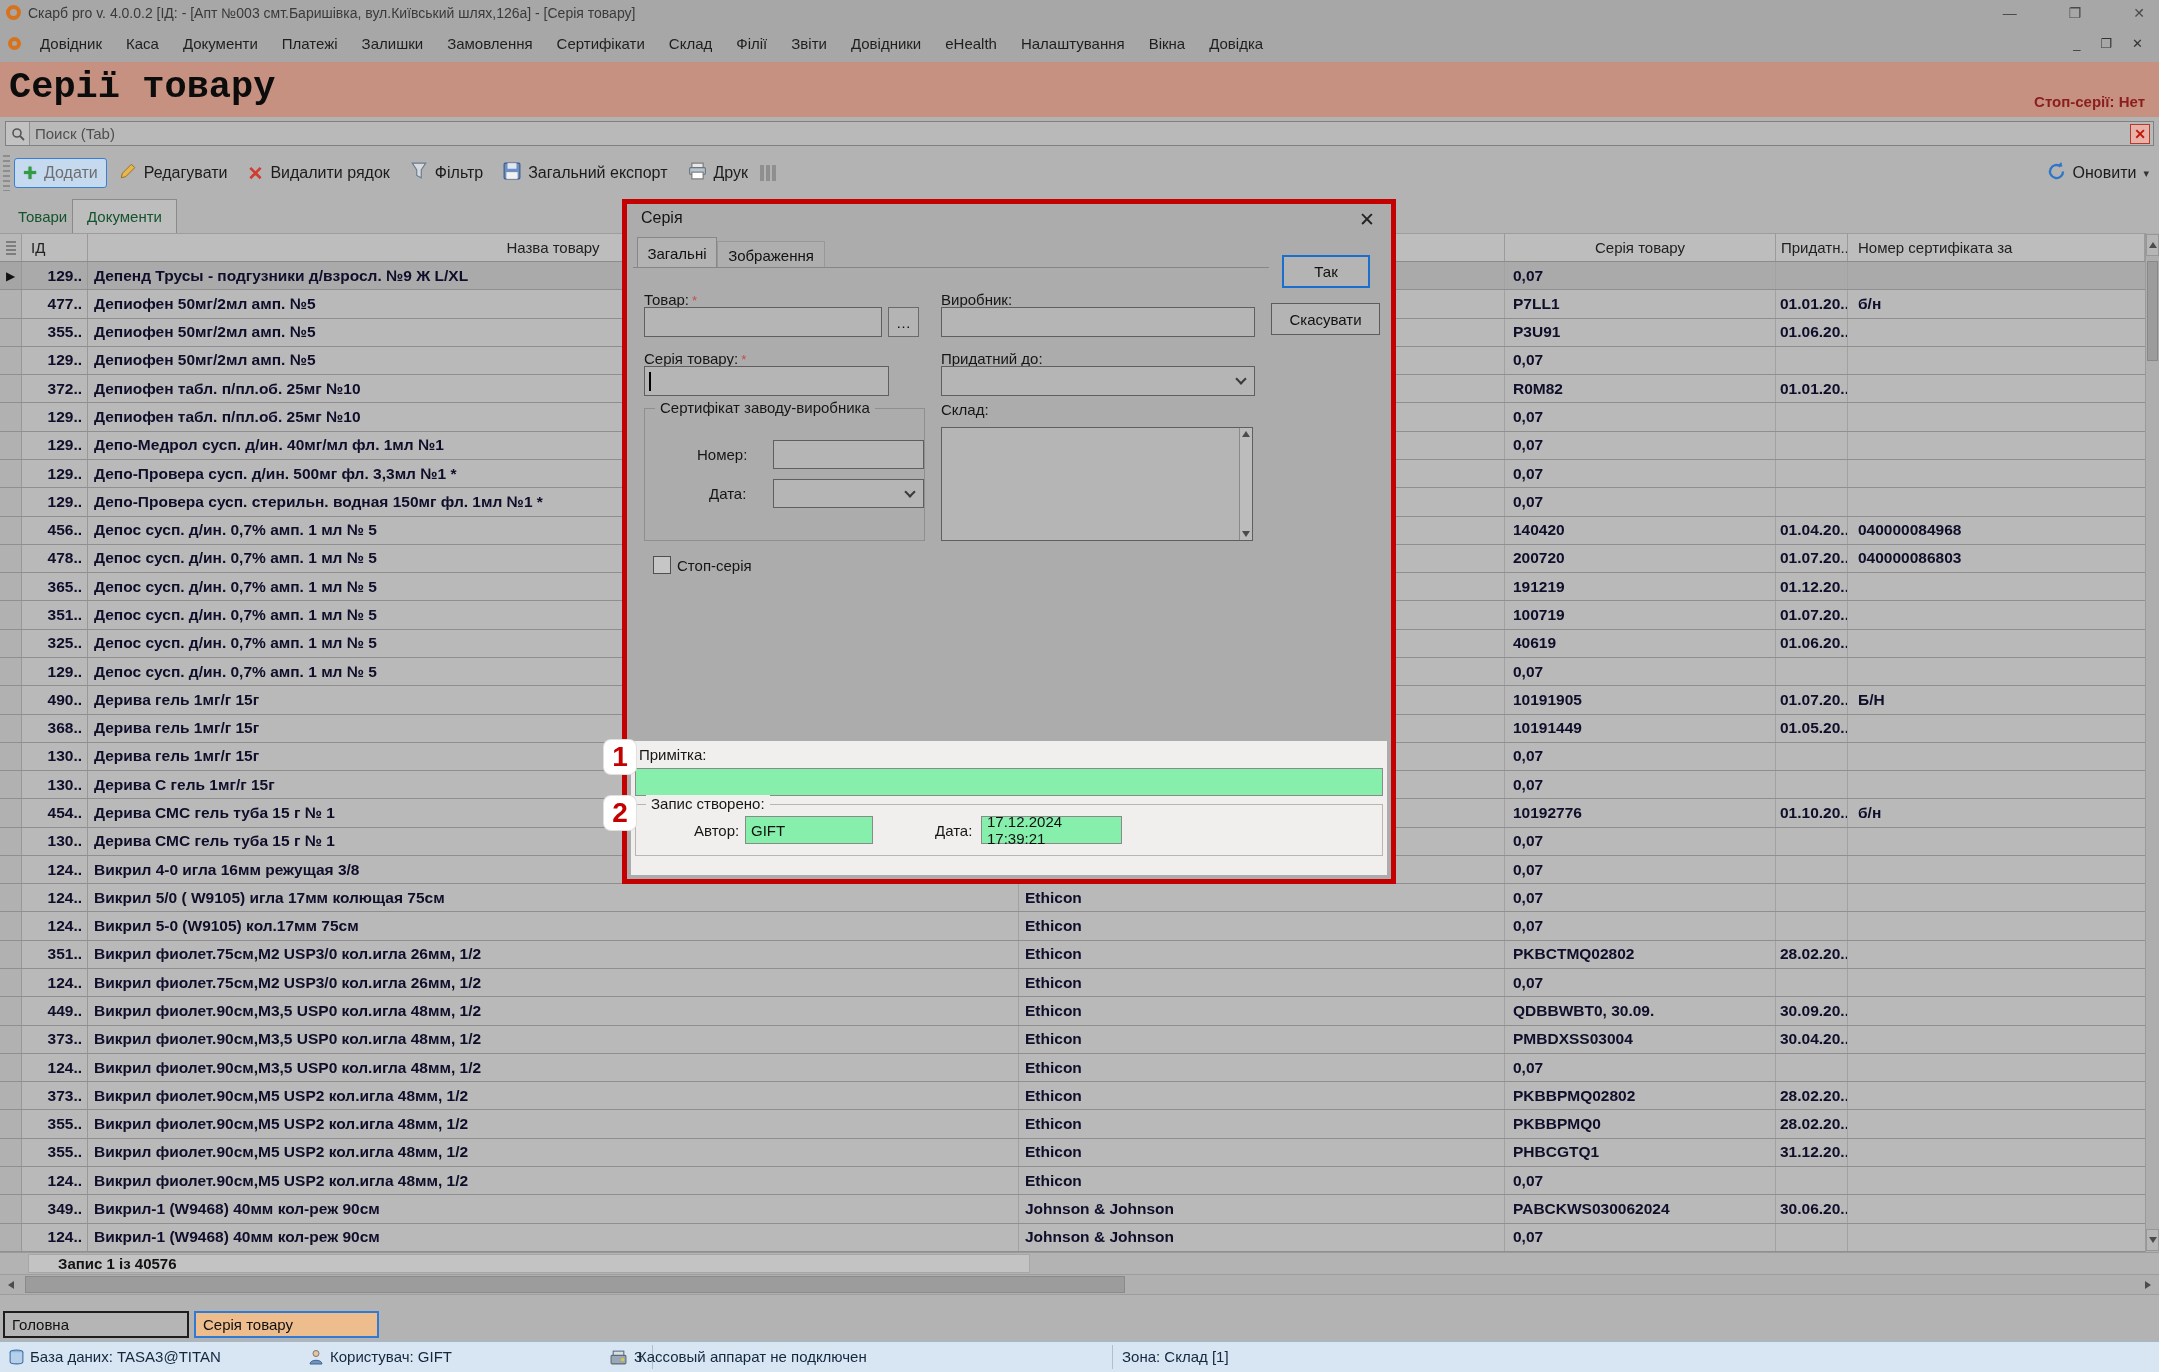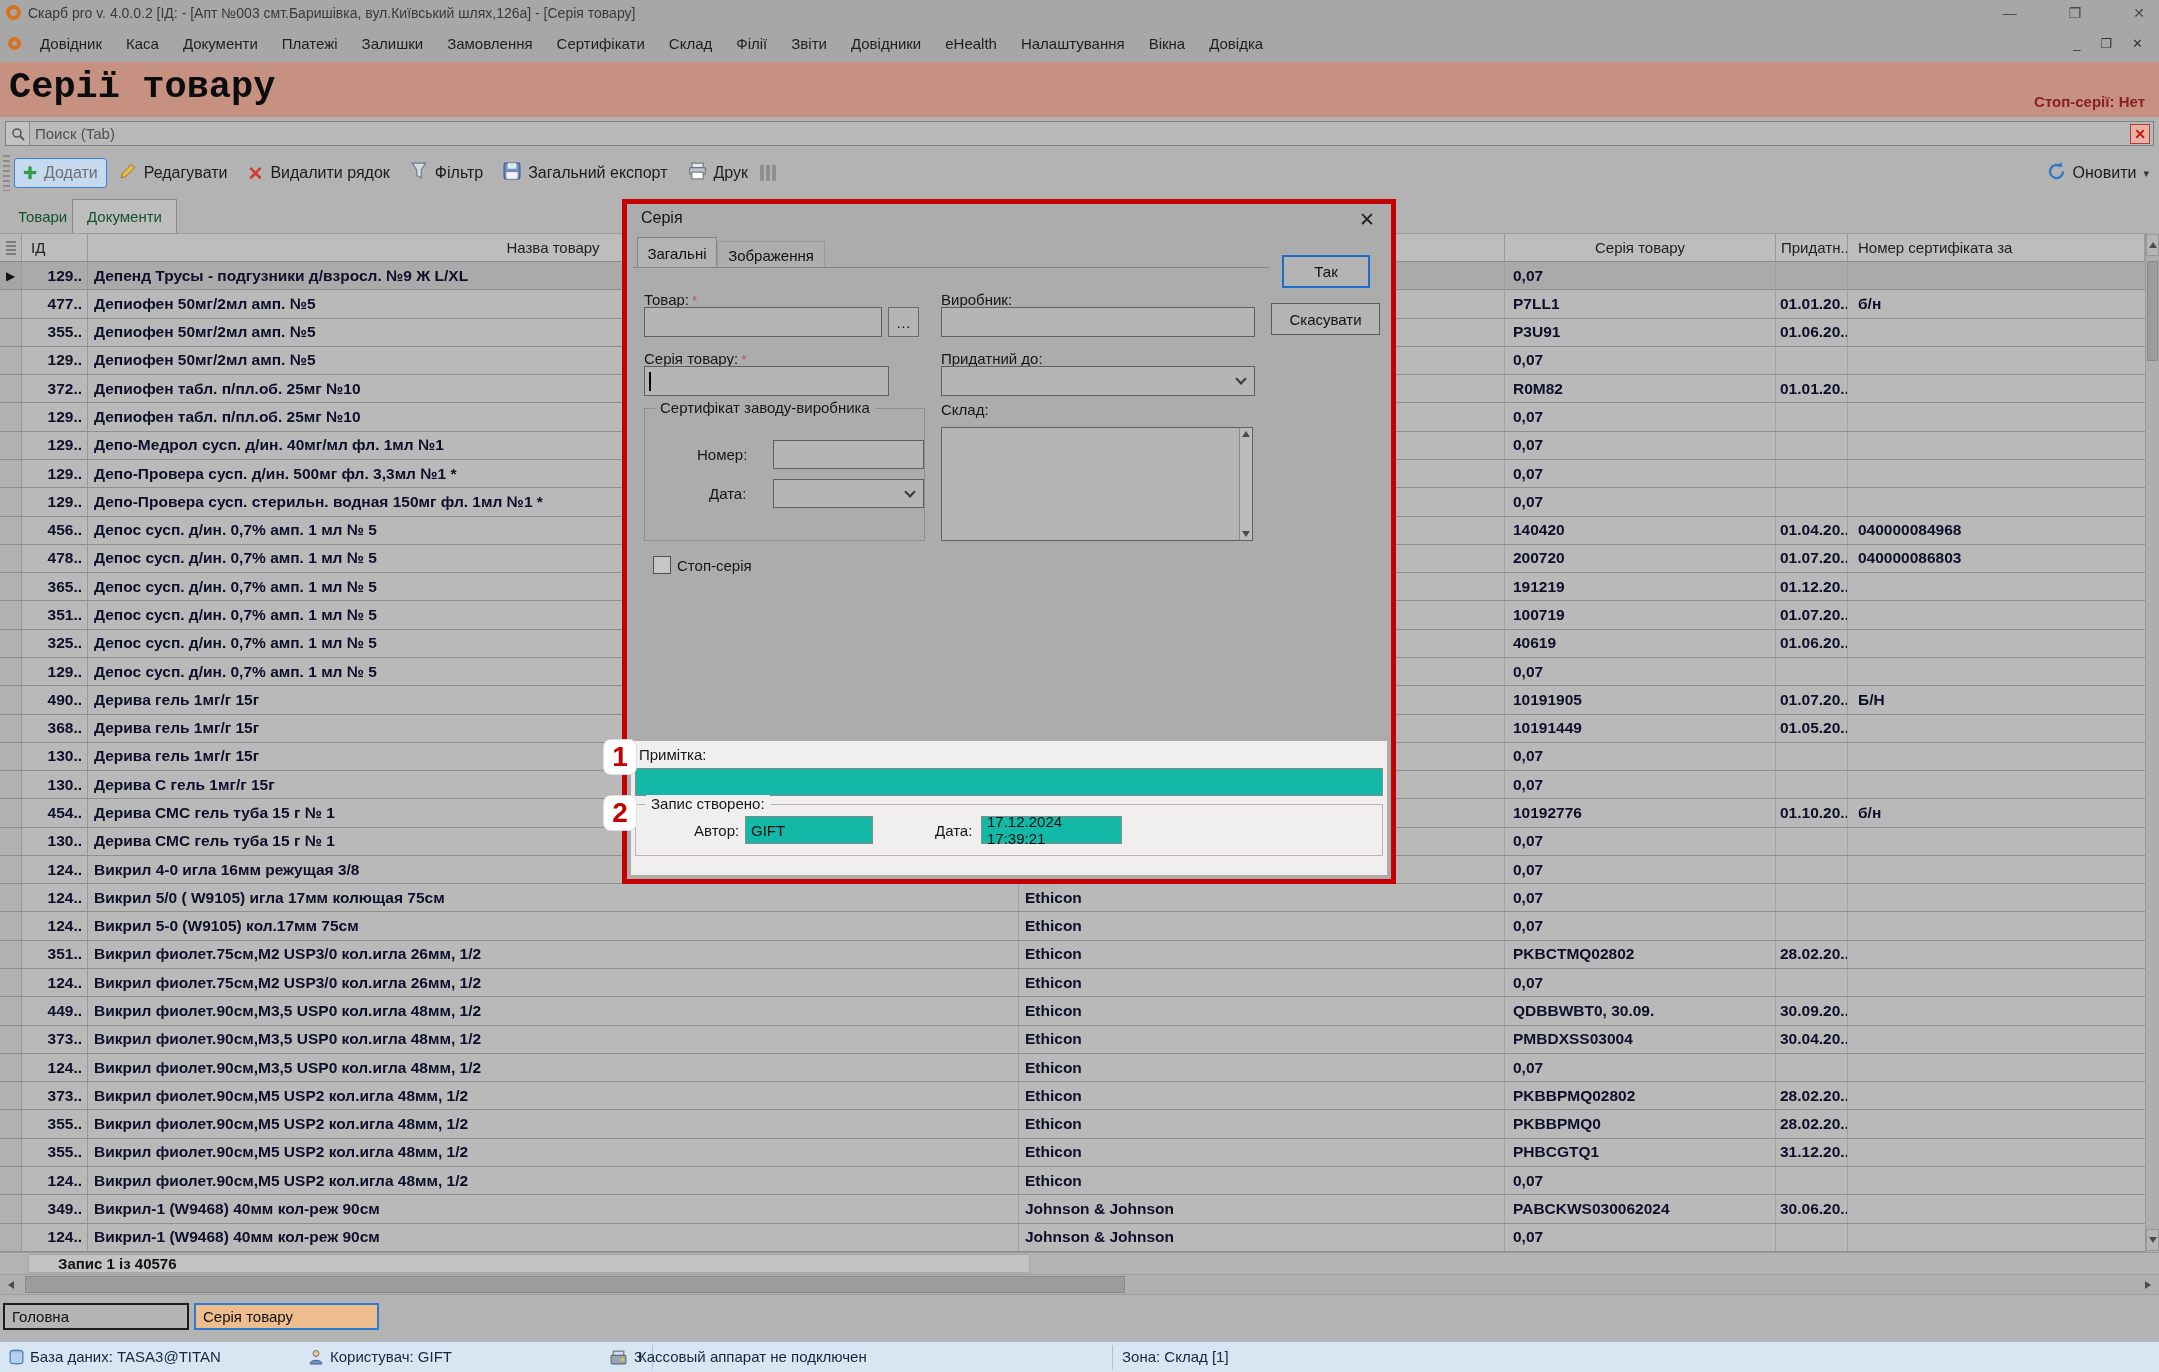--- a/index.html
+++ b/index.html
@@ -93,21 +93,21 @@
   .gfooter{position:absolute;left:0;top:1252px;width:2159px;height:22px;background:#b3b3b3;border-top:1px solid #9a9a9a;}
   .ginset{position:absolute;left:28px;top:1px;width:1002px;height:19px;background:#c3c3c3;border:1px solid #a6a6a6;}
   .gfooter span{position:absolute;left:58px;top:2px;font-size:15px;font-weight:bold;color:#121212;}
   
   .hscroll{position:absolute;left:0;top:1274px;width:2159px;height:21px;background:#b0b0b0;
            border-top:1px solid #9d9d9d;border-bottom:1px solid #9d9d9d;}
   .harrow{position:absolute;top:0;width:22px;height:19px;display:flex;align-items:center;justify-content:center;background:#b0b0b0;}
   .hthumb{position:absolute;left:25px;top:1px;width:1100px;height:17px;background:#9c9c9c;border:1px solid #8a8a8a;}
   
   .wtabs{position:absolute;left:0;top:1301px;width:2159px;height:31px;background:#b3b3b3;}
-  .wtab{position:absolute;top:2px;height:27px;font-size:15px;color:#111;display:flex;align-items:center;padding-left:7px;}
+  .wtab{position:absolute;top:10px;height:27px;font-size:15px;color:#111;display:flex;align-items:center;padding-left:7px;}
   .wtab.home{left:3px;width:186px;background:#b5b5b5;border:2px solid #1d1d1d;}
   .wtab.active{left:194px;width:185px;background:#edbd8d;border:2px solid #2e7bd6;}
   
   .statusbar{position:absolute;left:0;top:1341px;width:2159px;height:31px;background:#d8e6f4;
              border-top:1px solid #a3b8cd;font-size:15px;color:#14273d;}
   .statusbar .sit{position:absolute;top:6px;}
   .ssep{position:absolute;top:3px;width:1px;height:24px;background:#aebfd2;}
   
   .dlg{position:absolute;left:622px;top:199px;width:774px;height:685px;background:#acacac;
        border:5px solid #c40000;z-index:5;}
@@ -124,21 +124,21 @@
   .cancelbtn{left:644px;top:99px;width:109px;height:32px;border:1px solid #5c5c5c;}
   .dlbl{font-size:15px;color:#161616;white-space:nowrap;}
   .star{color:#c0504d;font-size:13px;margin-left:3px;}
   .dinp{background:#b5b5b5;border:1px solid #5f5f5f;font-size:15px;color:#111;display:flex;align-items:center;padding-left:5px;}
   .chev{width:8px;height:8px;border-right:2px solid #3a3a3a;border-bottom:2px solid #3a3a3a;transform:rotate(45deg);margin-top:-4px;}
   .combo-ar{position:absolute;right:9px;top:12px;}
   .grp{border:1px solid #8f8f8f;}
   .grp-legend{position:absolute;background:#acacac;padding:0 5px;font-size:15px;color:#161616;top:-10px;left:10px;white-space:nowrap;}
   .cbx{width:18px;height:18px;background:#c6c6c6;border:1px solid #4f4f4f;}
   .lightstrip{left:4px;top:537px;width:756px;height:134px;background:#f1efed;}
-  .whiteinp{background:#14b8a6;border:1px solid #8a8a8a;font-size:15px;color:#111;display:flex;align-items:center;padding-left:5px;}
+  .whiteinp{background:#86efac;border:1px solid #8a8a8a;font-size:15px;color:#111;display:flex;align-items:center;padding-left:5px;}
   .cgrp{border:1px solid #bab6af;background:#f1efed;}
   .cgrp .grp-legend{background:#f1efed;}
   .tascroll{position:absolute;right:0;top:0;width:13px;height:100%;background:#bcbcbc;border-left:1px solid #8a8a8a;}
   .cursorbar{position:absolute;left:4px;top:5px;width:2px;height:19px;background:#000;}
   
   .badge{position:absolute;width:32px;height:34px;background:#fff;border-radius:7px;z-index:6;
          color:#c40000;font-weight:bold;font-size:28px;display:flex;align-items:center;justify-content:center;
          box-shadow:0 0 0 1px #e0e0e0;}
 </style>
 </head>

